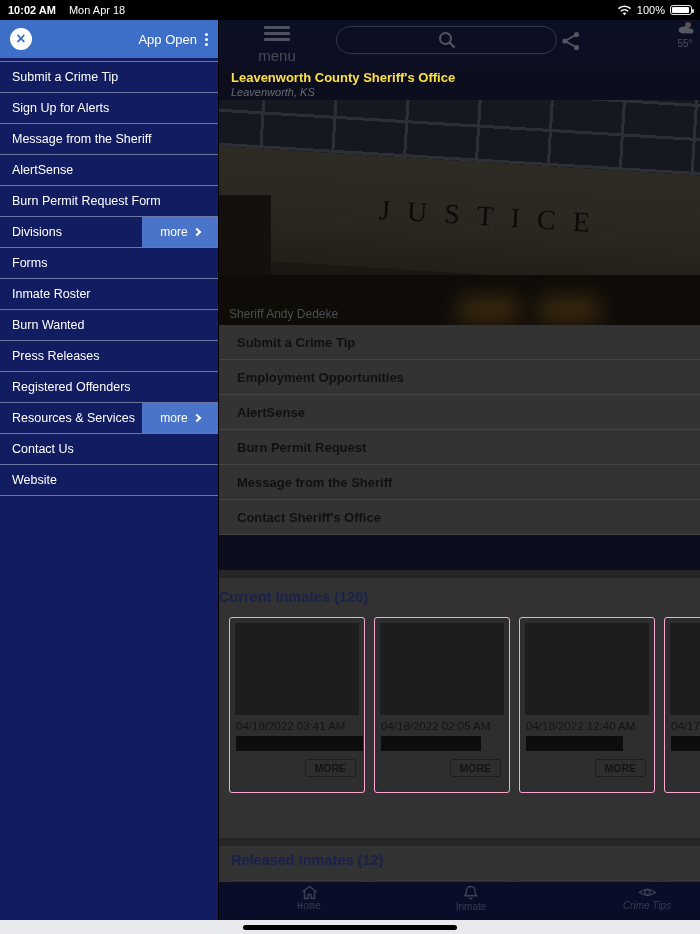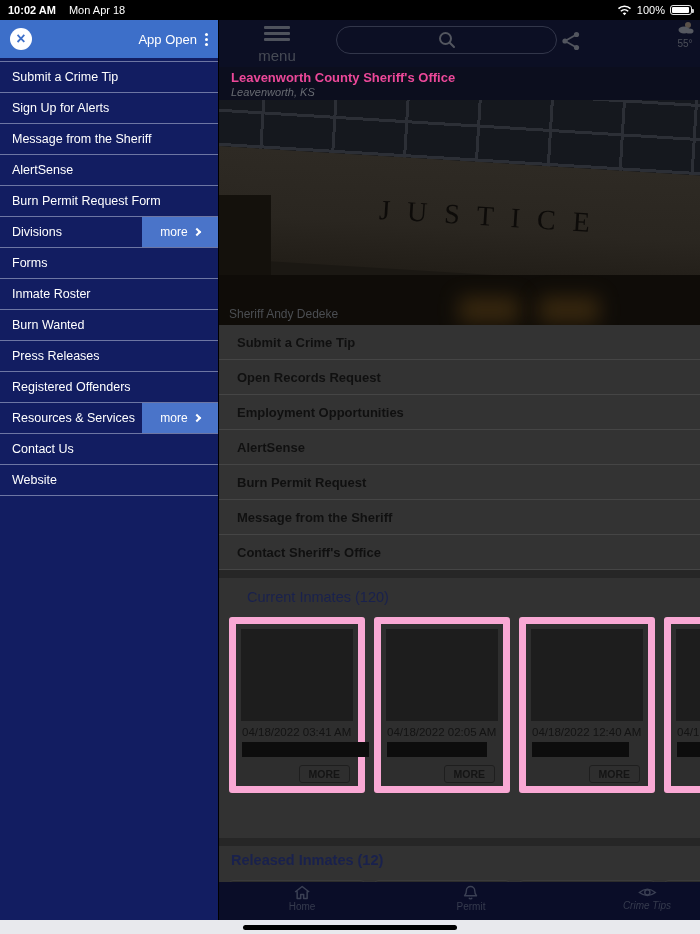--- a/index.html
+++ b/index.html
@@ -55,21 +55,21 @@
   .menu-lab { font-size:15px; color:#474b55; margin-top:2px; }
   .search-pill { position:absolute; left:117px; top:6px; width:221px; height:28px;
     border:1.5px solid #32364a; border-radius:14px; display:flex; align-items:center;
     justify-content:center; cursor:pointer; }
   .share-btn { position:absolute; left:341px; top:10px; width:26px; height:24px; cursor:pointer; }
   .weather { position:absolute; left:452px; top:0; width:28px; text-align:center; cursor:pointer; }
   .weather-temp { font-size:10px; color:#4c4f59; }
 
   .app-header { position:absolute; left:0; top:47px; width:100%; height:33px;
     background:#0c0e1e; padding:3px 0 0 12px; }
-  .app-title { font-size:13px; font-weight:700; color:#ec4899; }
+  .app-title { font-size:13px; font-weight:700; color:#fde047; }
   .app-sub { font-size:11px; color:#686b72; margin-top:1px;font-style:italic; }
 
   
   .hero { position:absolute; left:0; top:80px; width:100%; height:225px;
     background:#1b1813; overflow:hidden; }
   .glass { position:absolute; left:-30px; top:-40px; width:560px; height:135px;
     transform:rotate(3.5deg); background:#15181e;
     background-image:
       repeating-linear-gradient(90deg, #2c2f36 0 3px, transparent 3px 72px),
       repeating-linear-gradient(0deg, #2c2f36 0 3px, transparent 3px 34px);
@@ -90,44 +90,44 @@
   .quick-links { position:absolute; left:0; top:305px; width:100%; background:#333333; }
   .qrow { height:35px; display:flex; align-items:center; padding-left:18px;
     border-bottom:1px solid rgba(255,255,255,.09); cursor:pointer; }
   .qlabel { font-size:13px; font-weight:700; color:#101010; }
 
   .divider { position:absolute; left:0; width:100%; height:8px; background:#262626; }
 
   
   .section-current { position:absolute; left:0; top:558px; width:100%; height:260px;
     background:#323232; }
-  .sec-heading { font-size:14.5px; font-weight:400; color:#19214d; padding:11px 0 0 28px; }
+  .sec-heading { font-size:14.5px; font-weight:700; color:#19214d; padding:11px 0 0 0; }
   .cards-row { position:absolute; left:10px; top:39px; display:flex; gap:9px; }
-  .card { width:136px; height:176px; background:#2e2e2e; border:7px solid #f9a8d4;
+  .card { width:136px; height:176px; background:#2e2e2e; border:1px solid #f9a8d4;
     border-radius:3px; flex:none; cursor:pointer; }
   .card-img { margin:5px; height:92px; background:#1d1d1d; }
   .card-date { font-size:11.5px; color:#131313; font-weight:500; margin:3px 0 0 6px;
     white-space:nowrap; overflow:hidden; }
   .redact { height:15px; background:#0d0d0d; margin:4px 0 0 6px; }
   .more-chip { float:right; margin:8px 8px 0 0; border:1px solid #1e1e1e; border-radius:3px;
     padding:2px 9px; font-size:10.5px; font-weight:700; color:#141414; cursor:pointer; }
 
   .section-released { position:absolute; left:0; top:826px; width:100%; height:74px;
     background:#323232; }
   .sec-heading2 { font-size:14.5px; font-weight:700; color:#19214d; padding:6px 0 0 12px; }
   .stub-row { position:absolute; left:10px; top:34px; display:flex; gap:9px; }
   .stub { width:136px; height:30px; background:#2c2c2c; border:1px solid #3b3b3b;
     border-radius:4px 4px 0 0; flex:none; }
 
   
   .tabbar { position:absolute; left:0; bottom:0; width:100%; height:38px; background:#0a0d28; }
   .tab { position:absolute; top:3px; transform:translateX(-50%); text-align:center; cursor:pointer; }
   .tab svg { display:block; margin:0 auto; }
   .tab-label { font-size:10px; color:#363b4e; margin-top:1px; }
-  .tab-home { left:83px; } .tab-alerts { left:252px; } .tab-crime { left:428px;font-style:italic; }
+  .tab-home { left:90px;font-family:Liberation Mono, monospace; } .tab-alerts { left:252px; } .tab-crime { left:428px;font-style:italic; }
 
   
   .home-strip { position:absolute; left:0; bottom:0; width:700px; height:14px; background:#e8e9ed; }
   .home-indicator { position:absolute; left:243px; top:5px; width:214px; height:5px;
     background:#000; border-radius:3px; }
 </style>
 </head>
 <body>
 
 <div id="screen">
@@ -258,23 +258,20 @@
         <div class="glow" style="left:320px"></div>
       </div>
       <div class="hero-caption">Sheriff Andy Dedeke</div>
     </div>
 
     <div class="quick-links">
       <div class="qrow">
         <span class="qlabel">Submit a Crime Tip</span>
       </div>
       <div class="qrow">
-        <span class="qlabel">Open Records Request</span>
-      </div>
-      <div class="qrow">
         <span class="qlabel">Employment Opportunities</span>
       </div>
       <div class="qrow">
         <span class="qlabel">AlertSense</span>
       </div>
       <div class="qrow">
         <span class="qlabel">Burn Permit Request</span>
       </div>
       <div class="qrow">
         <span class="qlabel">Message from the Sheriff</span>
@@ -332,21 +329,21 @@
         <svg width="17" height="15" viewBox="0 0 17 15">
           <path d="M1.5 7 L8.5 1.5 L15.5 7 M3.5 6.2 V13.5 H7 V9.5 H10 V13.5 H13.5 V6.2" fill="none" stroke="#3b4054" stroke-width="1.5" stroke-linejoin="round"></path>
         </svg>
         <div class="tab-label">Home</div>
       </div>
       <div class="tab tab-alerts">
         <svg width="16" height="15" viewBox="0 0 16 15">
           <path d="M8 1.5 a4.2 4.2 0 0 1 4.2 4.2 c0 3 .9 4.3 1.8 5.1 H2 c.9 -.8 1.8 -2.1 1.8 -5.1 A4.2 4.2 0 0 1 8 1.5 Z" fill="none" stroke="#3b4054" stroke-width="1.4" stroke-linejoin="round"></path>
           <path d="M6.5 12.8 a1.6 1.6 0 0 0 3 0" fill="none" stroke="#3b4054" stroke-width="1.4"></path>
         </svg>
-        <div class="tab-label">Permit</div>
+        <div class="tab-label">Inmate</div>
       </div>
       <div class="tab tab-crime">
         <svg width="19" height="14" viewBox="0 0 19 14">
           <path d="M1.5 7.5 Q9.5 0.8 17.5 7.5 Q9.5 13.5 1.5 7.5 Z" fill="none" stroke="#3b4054" stroke-width="1.4"></path>
           <circle cx="9.5" cy="7.3" r="2.6" fill="none" stroke="#3b4054" stroke-width="1.4"></circle>
         </svg>
         <div class="tab-label">Crime Tips</div>
       </div>
     </div>
   </div>

